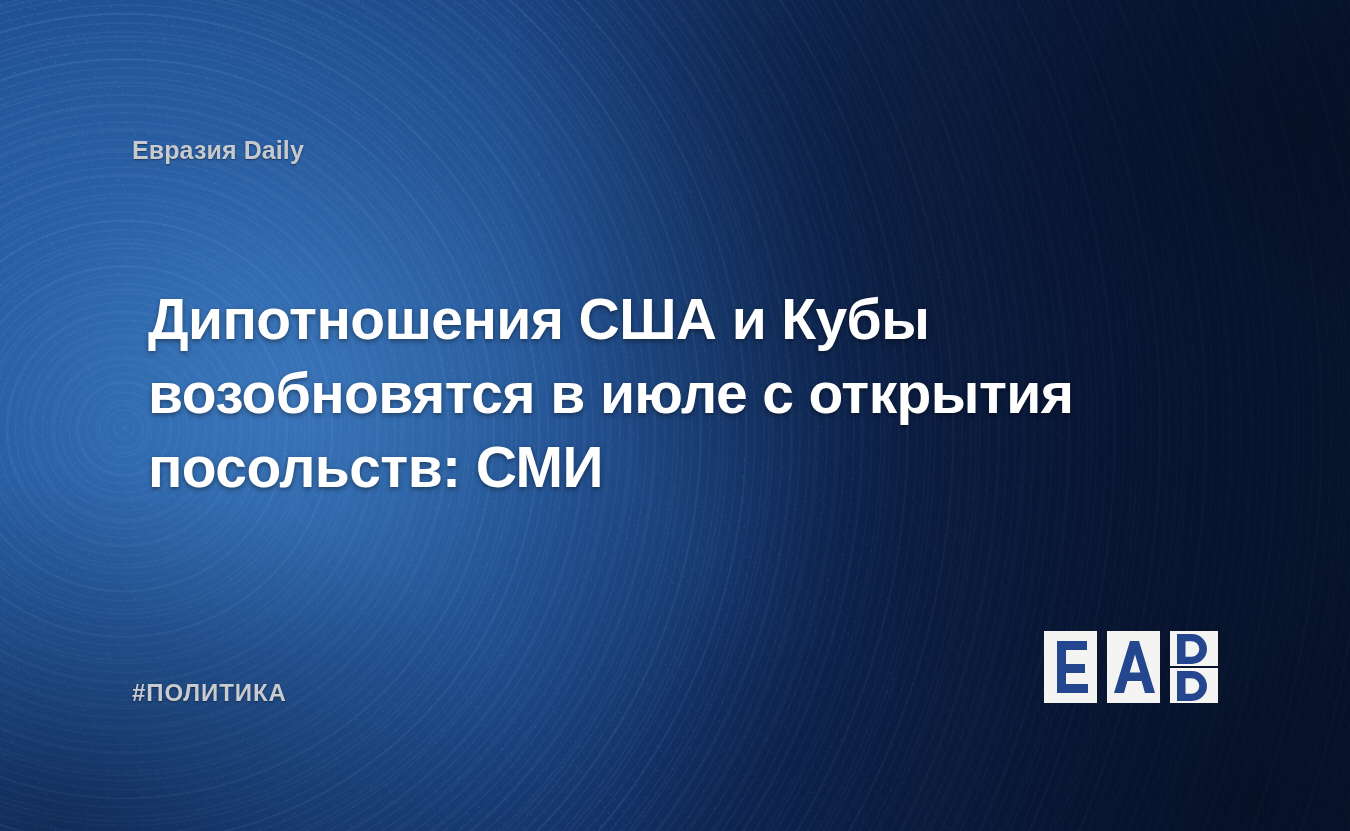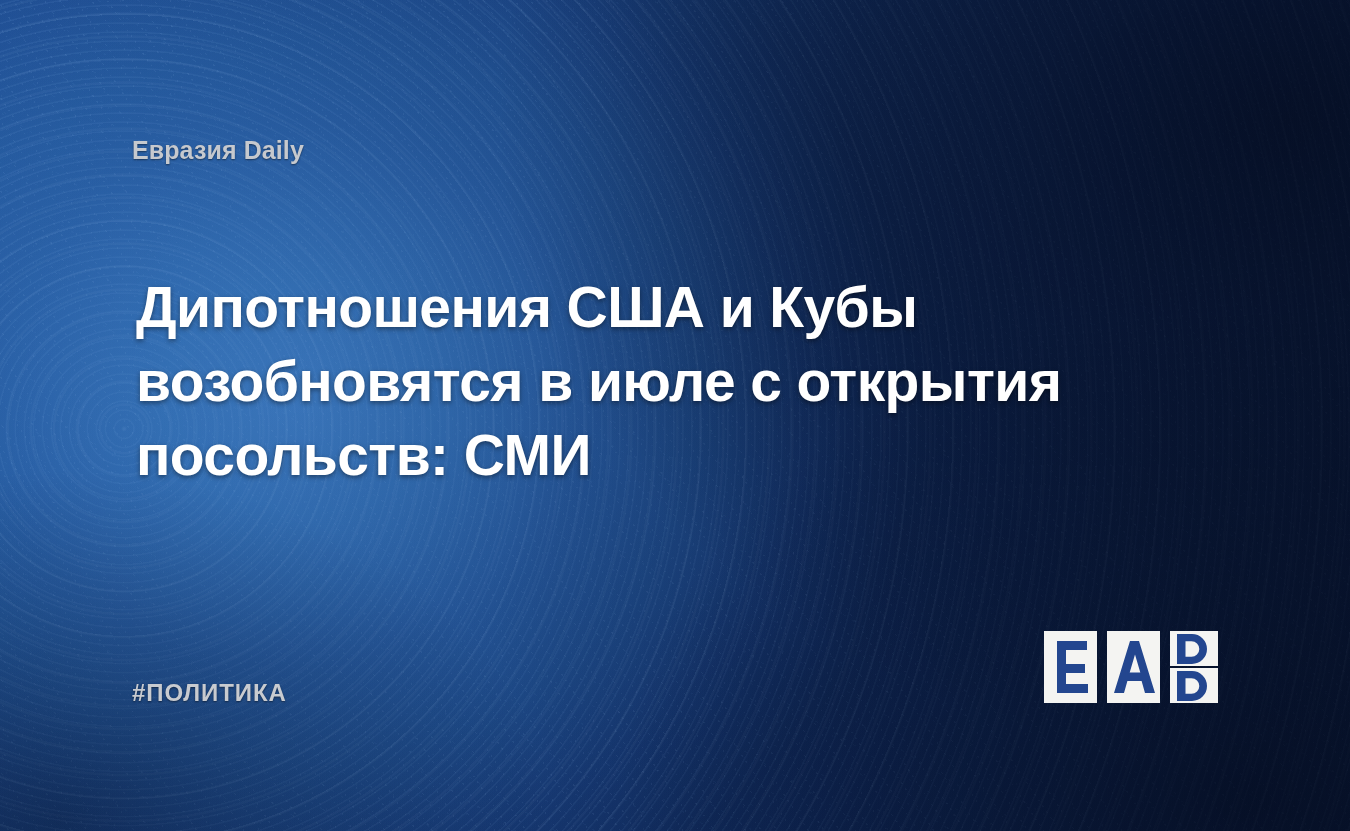--- a/index.html
+++ b/index.html
@@ -128,21 +128,21 @@
     color: #c6c9ce;
     text-shadow: 0 1px 2px rgba(0,0,0,0.45);
     white-space: nowrap;
   }
 
   .headline {
     position: absolute;
     left: 132px;
     top: 266px;
     width: 930px;
-    margin: 4px;
+    margin: 16px;
     font-size: 57px;
     line-height: 74px;
     font-weight: bold;
     font-stretch: condensed;
     letter-spacing: -0.6px;
     color: #ffffff;
     text-shadow: 0 2px 5px rgba(0,0,0,0.42);
   }
 
   .tag {

